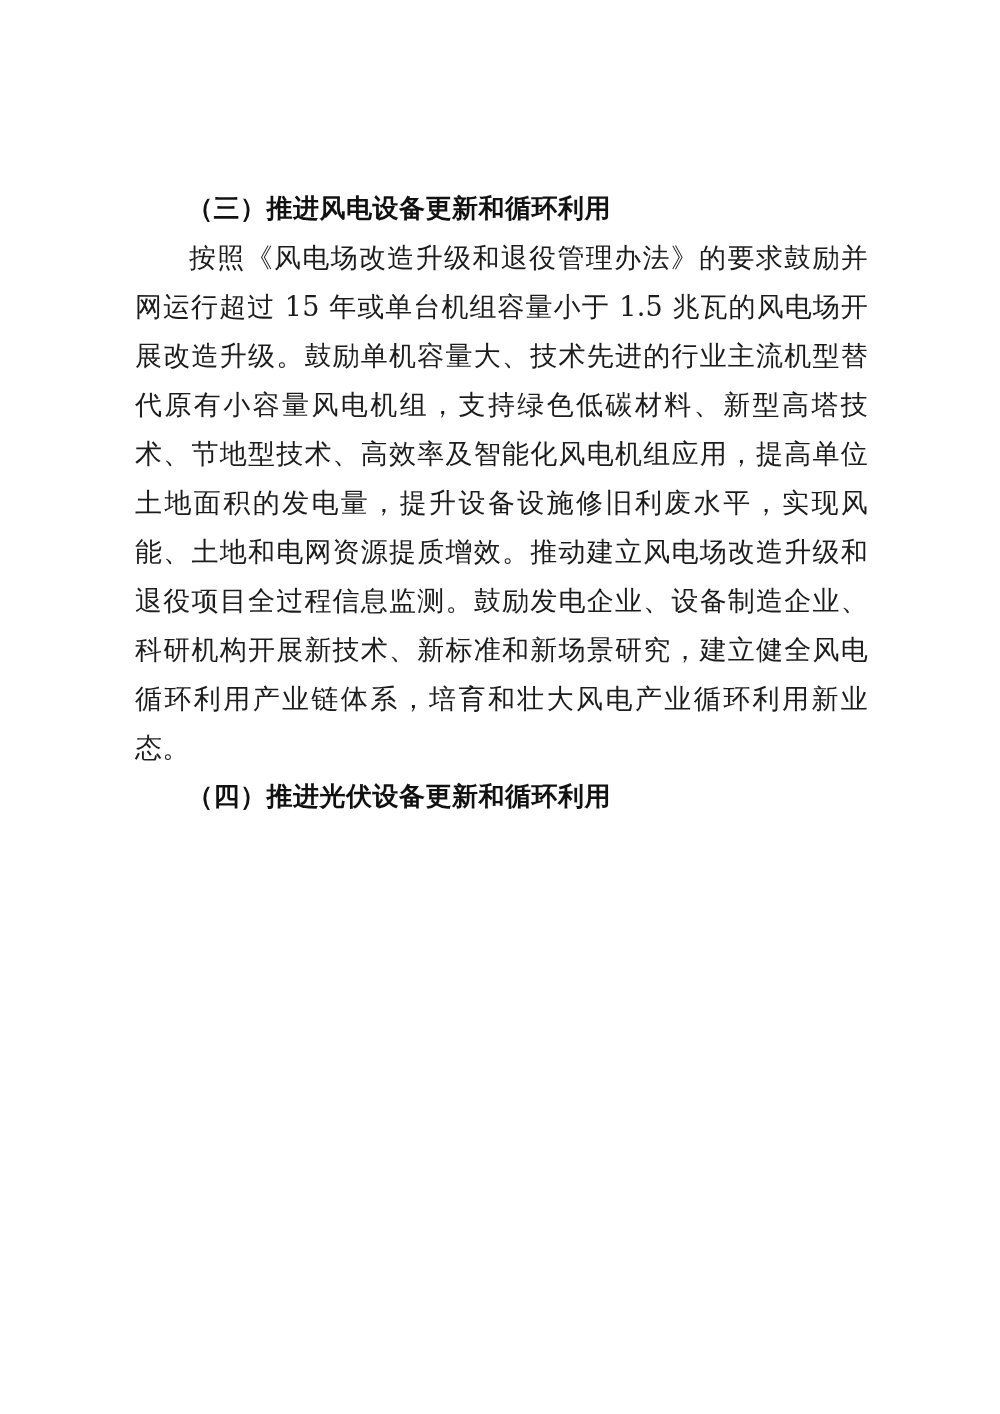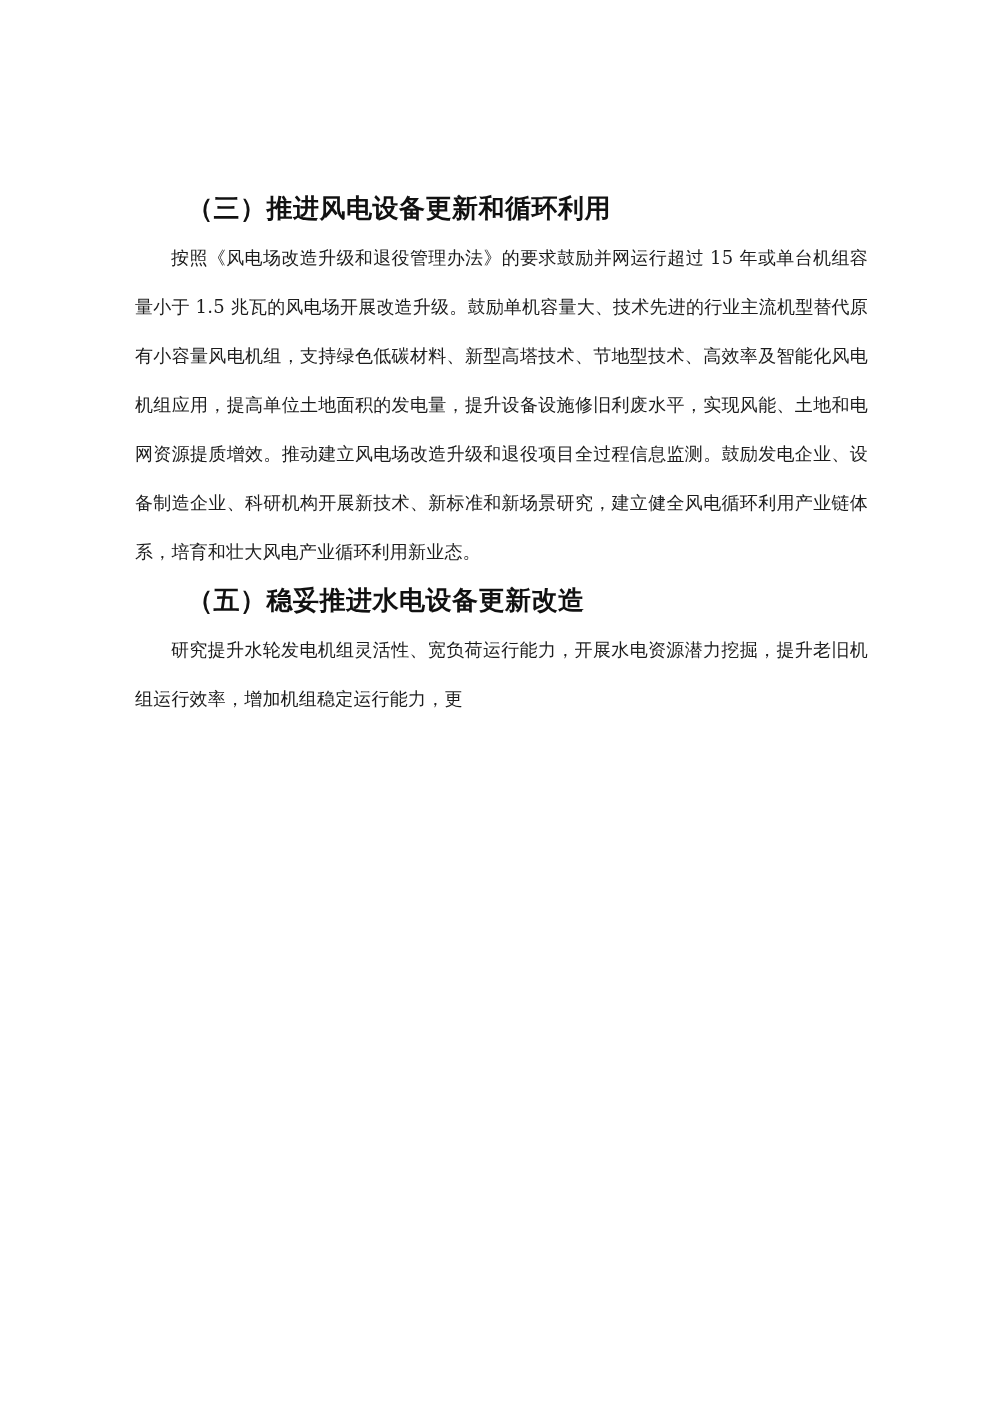--- a/index.html
+++ b/index.html
@@ -29,42 +29,39 @@
     font-size: 26px;
     font-weight: bold;
     color: #111111;
     line-height: 49px;
     text-indent: 2em;
     letter-spacing: 0.5px;
     white-space: nowrap;
   }
 
   .doc-paragraph {
-    font-size: 18px;
+    font-size: 27px;
     font-weight: normal;
     color: #1c1c1c;
     line-height: 49px;
     text-align: justify;
     text-indent: 2em;
     letter-spacing: 0.2px;
   }
 </style>
 </head>
 <body>
 
 <div class="page">
   <div class="content">
 
     <section>
       <div class="doc-heading">（三）推进风电设备更新和循环利用</div>
       <p class="doc-paragraph">按照《风电场改造升级和退役管理办法》的要求鼓励并网运行超过 15 年或单台机组容量小于 1.5 兆瓦的风电场开展改造升级。鼓励单机容量大、技术先进的行业主流机型替代原有小容量风电机组，支持绿色低碳材料、新型高塔技术、节地型技术、高效率及智能化风电机组应用，提高单位土地面积的发电量，提升设备设施修旧利废水平，实现风能、土地和电网资源提质增效。推动建立风电场改造升级和退役项目全过程信息监测。鼓励发电企业、设备制造企业、科研机构开展新技术、新标准和新场景研究，建立健全风电循环利用产业链体系，培育和壮大风电产业循环利用新业态。</p>
     </section>
 
     <section>
+      <div class="doc-heading">（四）推进光伏设备更新和循环利用</div>
     </section>
 
-    <section>
-      <div class="doc-heading">（五）稳妥推进水电设备更新改造</div>
-      <p class="doc-paragraph">研究提升水轮发电机组灵活性、宽负荷运行能力，开展水电资源潜力挖掘，提升老旧机组运行效率，增加机组稳定运行能力，更</p>
-    </section>
 
   </div>
 </div>
 
 </body></html>

